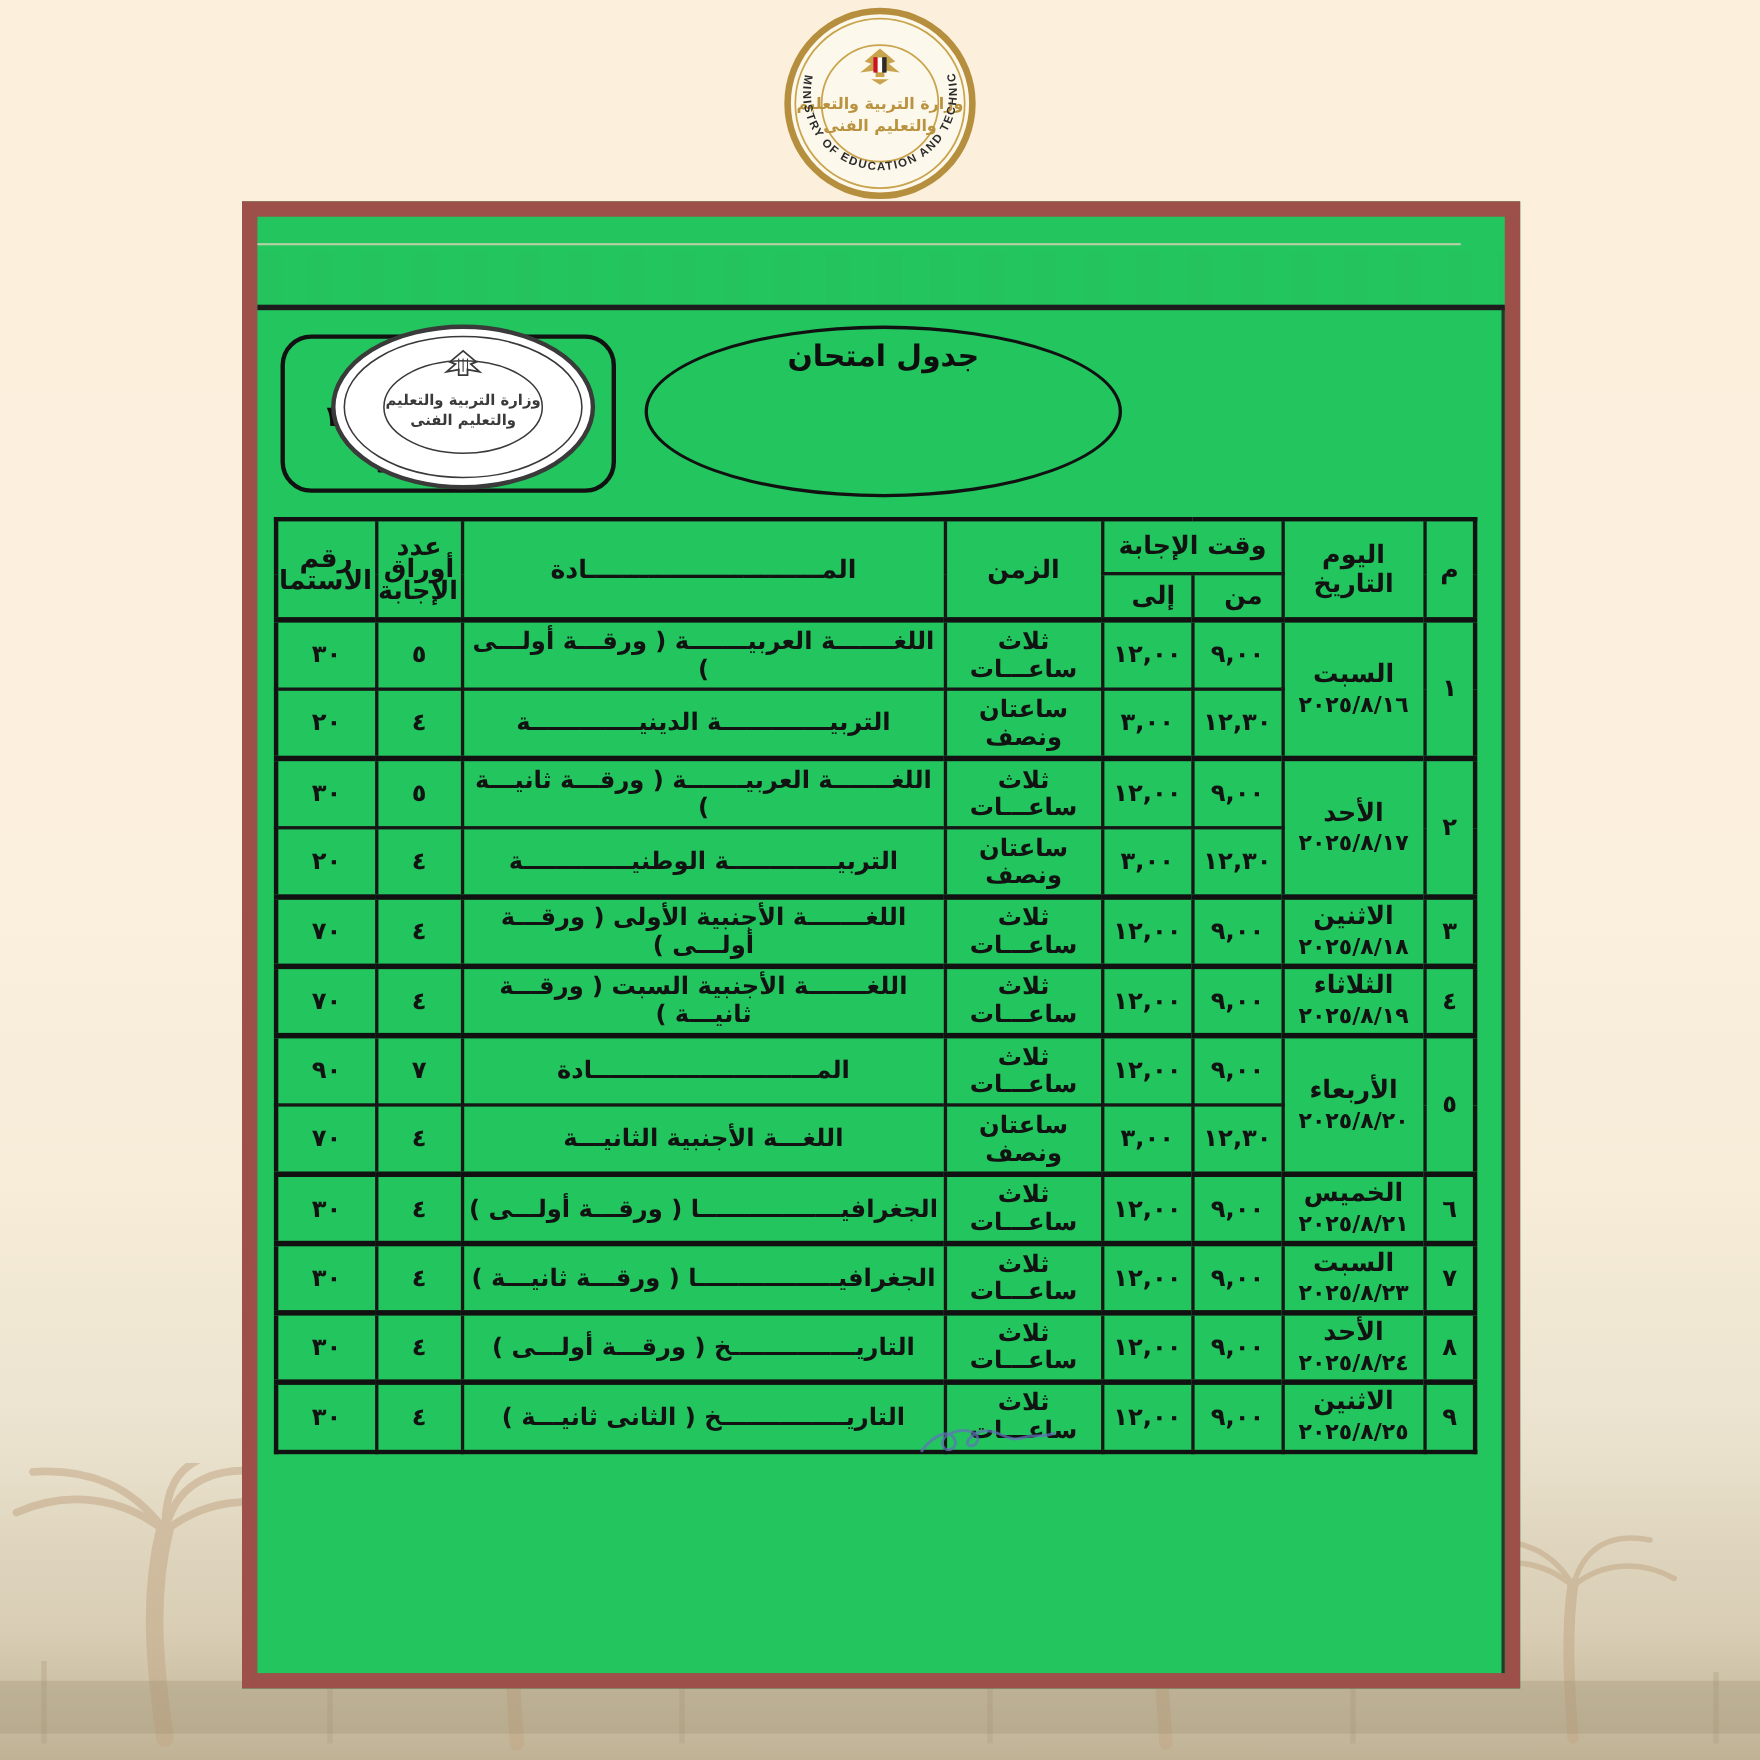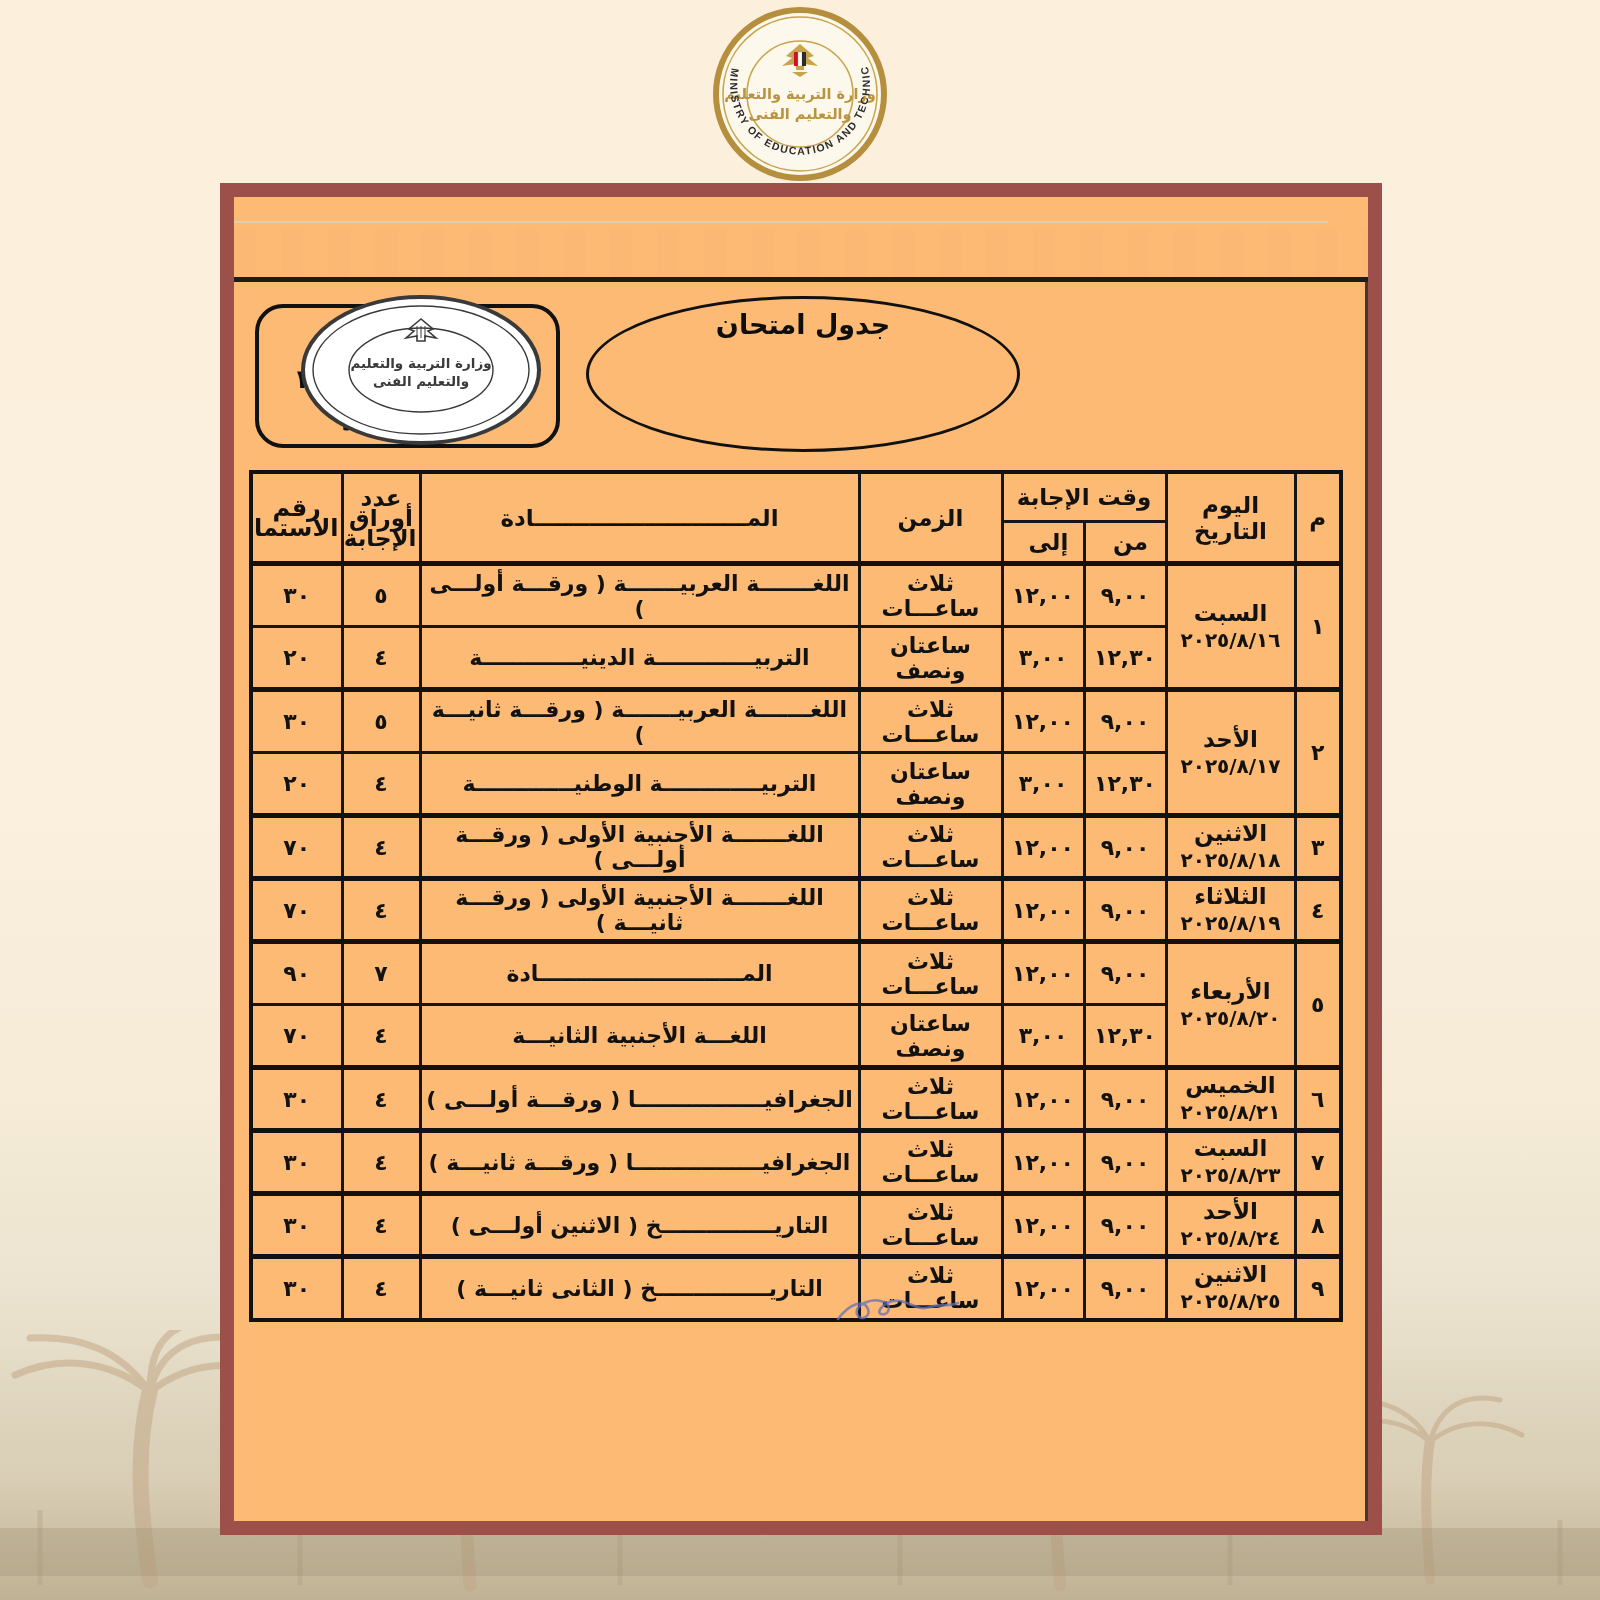--- a/index.html
+++ b/index.html
@@ -11,21 +11,21 @@
   .canvas{position:absolute;inset:0;}
   
   .wm{position:absolute;pointer-events:none;}
   .wm-band{left:0;right:0;top:1340px;bottom:0;
     background:linear-gradient(180deg,rgba(222,212,190,0) 0%,rgba(214,202,176,.55) 55%,rgba(186,172,142,.75) 100%);}
   .wm-strip{left:0;right:0;top:1528px;height:48px;background:rgba(156,142,114,.30);}
   
   .top-logo{position:absolute;left:712px;top:6px;width:176px;height:176px;}
   
   .frame{position:absolute;left:220px;top:183px;width:1134px;height:1324px;
-    border:14px solid #9d4f49;background:#fdba74;}
+    border:14px solid #9d4f49;background:#22c55e;}
   .page{position:absolute;inset:0;direction:rtl;}
   .scan-thinline{position:absolute;left:0;right:40px;top:24px;height:2px;background:#d9d2b6;opacity:.8;}
   .scan-noise{position:absolute;left:0;right:0;top:32px;height:48px;opacity:.5;
     background:repeating-linear-gradient(90deg,rgba(120,115,100,.05) 0 22px,rgba(0,0,0,0) 22px 47px);}
   .scan-rule{position:absolute;left:0;right:0;top:80px;height:5px;background:#1c1c1c;}
   .scan-edge-right{position:absolute;right:0;top:83px;bottom:0;width:3px;background:#222;opacity:.85;}
   
   .info-box{position:absolute;right:808px;left:21px;top:107px;height:136px;
     border:4px solid #111;border-radius:28px;text-align:center;color:#0e0e0e;}
   .info-box .l{font-weight:bold;font-size:26px;line-height:42px;}
@@ -248,21 +248,21 @@
             </tr>
             <tr class="row group-start">
               <td class="c-serial" rowspan="1">٤</td>
               <td class="c-day" rowspan="1">
                 <div class="day-name">الثلاثاء</div>
                 <div class="day-date">٢٠٢٥/٨/١٩</div>
               </td>
               <td class="c-from">٩,٠٠</td>
               <td class="c-to">١٢,٠٠</td>
               <td class="c-dur">ثلاث ساعـــات</td>
-              <td class="c-subj">اللغـــــــة الأجنبية الأولى ( ورقـــة ثانيـــة )</td>
+              <td class="c-subj">اللغـــــــة الأجنبية السبت ( ورقـــة ثانيـــة )</td>
               <td class="c-papers">٤</td>
               <td class="c-form">٧٠</td>
             </tr>
             <tr class="row group-start">
               <td class="c-serial" rowspan="2">٥</td>
               <td class="c-day" rowspan="2">
                 <div class="day-name">الأربعاء</div>
                 <div class="day-date">٢٠٢٥/٨/٢٠</div>
               </td>
               <td class="c-from">٩,٠٠</td>
@@ -308,21 +308,21 @@
             </tr>
             <tr class="row group-start">
               <td class="c-serial" rowspan="1">٨</td>
               <td class="c-day" rowspan="1">
                 <div class="day-name">الأحد</div>
                 <div class="day-date">٢٠٢٥/٨/٢٤</div>
               </td>
               <td class="c-from">٩,٠٠</td>
               <td class="c-to">١٢,٠٠</td>
               <td class="c-dur">ثلاث ساعـــات</td>
-              <td class="c-subj">التاريـــــــــــــــخ ( الاثنين أولـــى )</td>
+              <td class="c-subj">التاريـــــــــــــــخ ( ورقـــة أولـــى )</td>
               <td class="c-papers">٤</td>
               <td class="c-form">٣٠</td>
             </tr>
             <tr class="row group-start">
               <td class="c-serial" rowspan="1">٩</td>
               <td class="c-day" rowspan="1">
                 <div class="day-name">الاثنين</div>
                 <div class="day-date">٢٠٢٥/٨/٢٥</div>
               </td>
               <td class="c-from">٩,٠٠</td>

